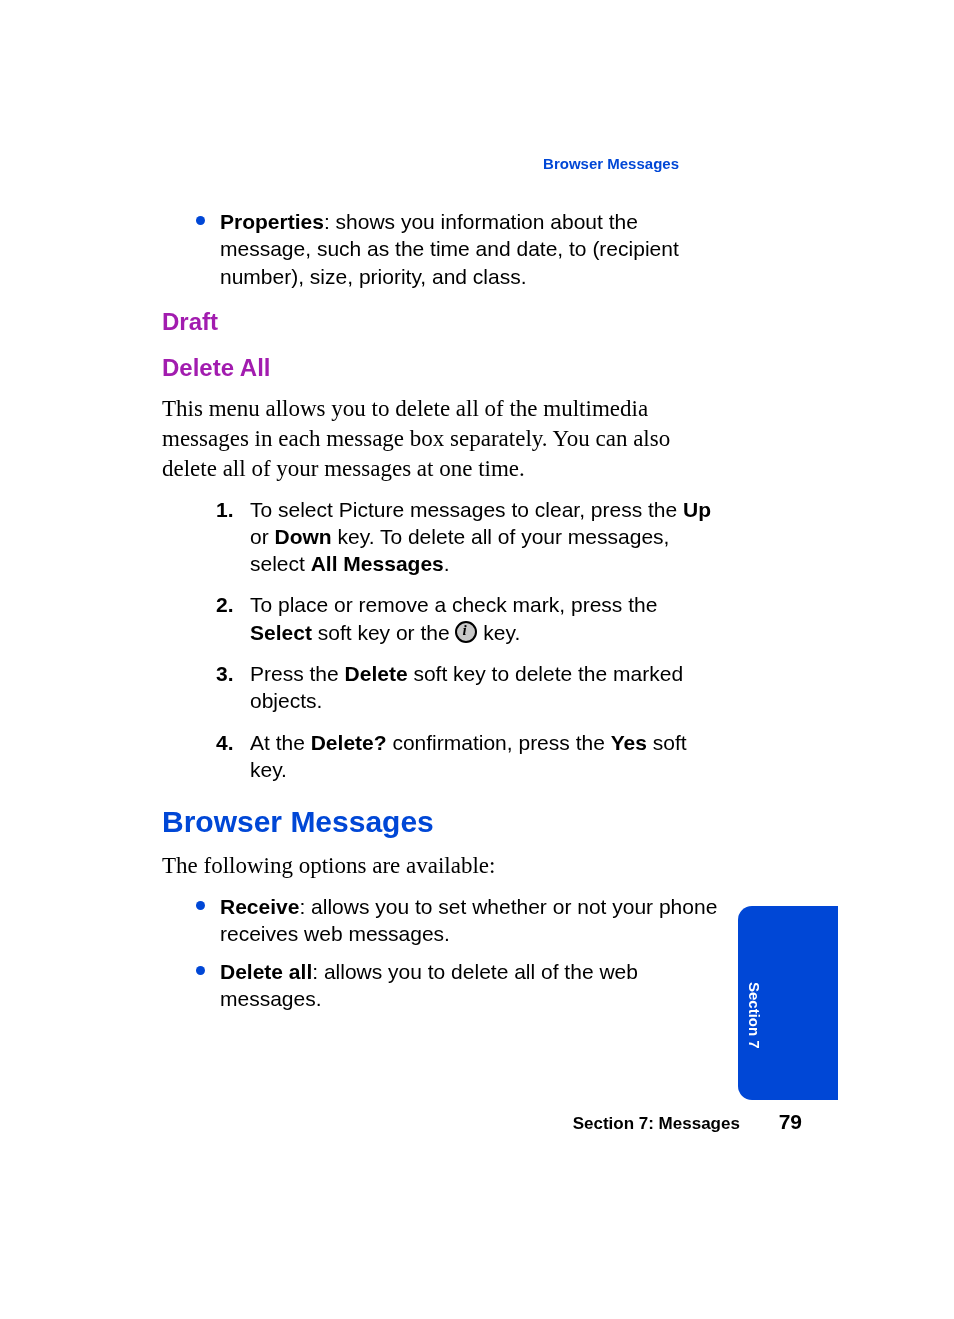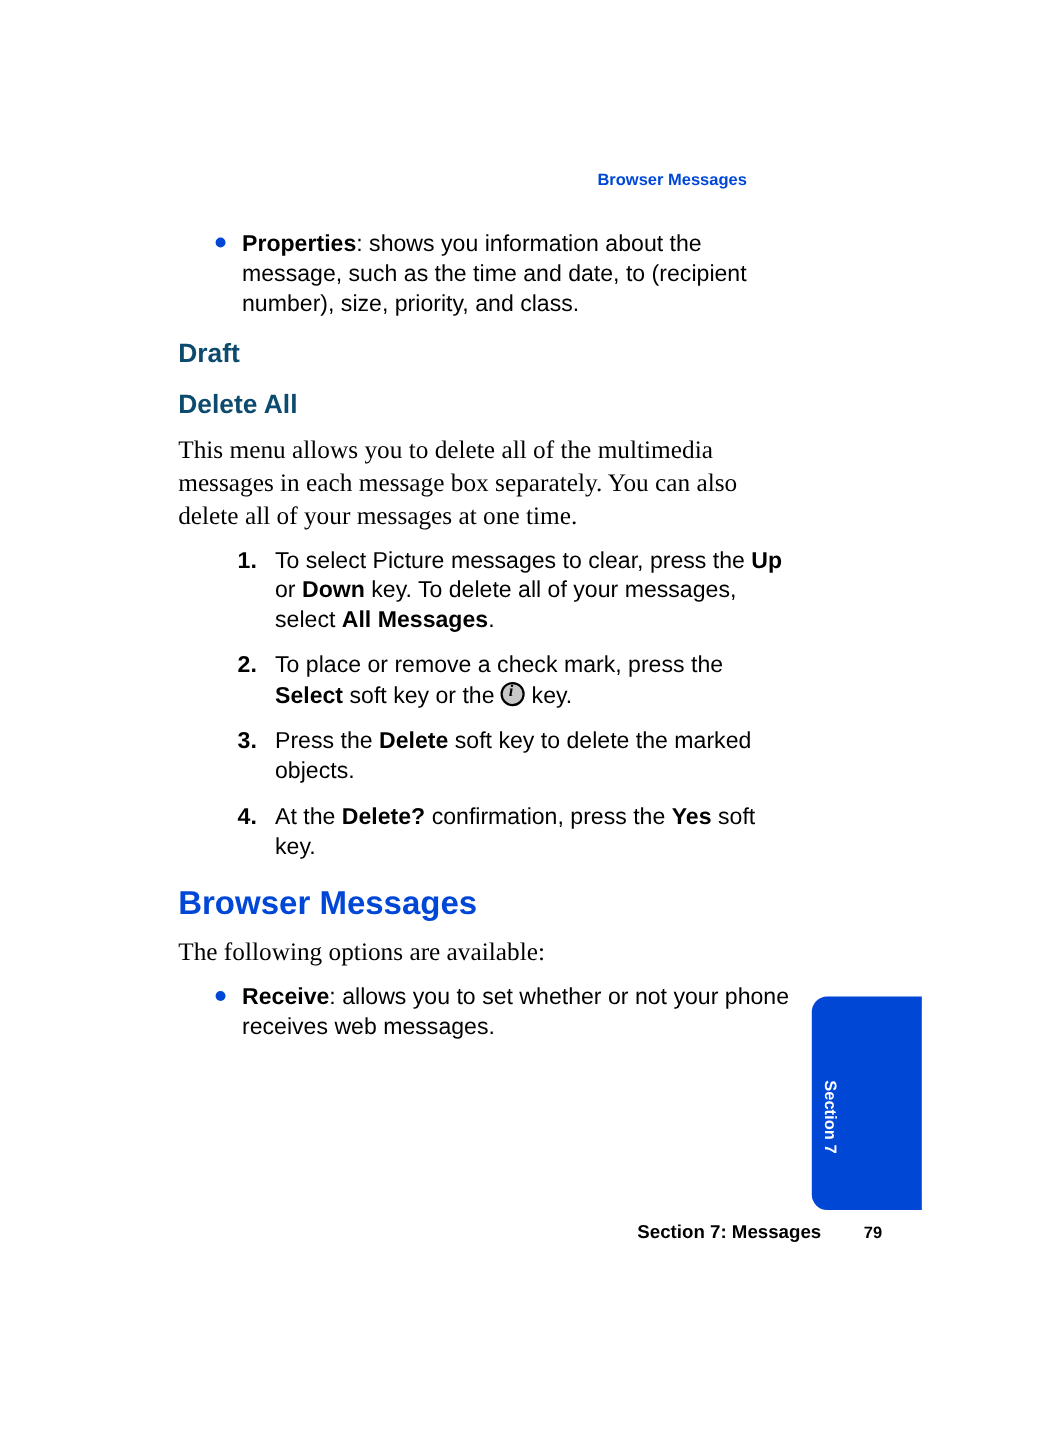--- a/index.html
+++ b/index.html
@@ -53,21 +53,21 @@
     height: 9px;
     border-radius: 50%;
     background: #0047d6;
   }
   .h-sub {
     font-family: Arial, Helvetica, sans-serif;
     font-weight: 700;
     font-size: 24px;
     margin-top: 18px;
     margin-bottom: 12px;
-    color: #0c4a6e;
+    color: #a21caf;
   }
   .body-serif {
     font-family: Georgia, "Times New Roman", serif;
     font-size: 23px;
     line-height: 1.3;
     margin-bottom: 12px;
   }
   .ol-list {
     margin: 0;
     padding: 0;
@@ -128,21 +128,21 @@
     left: 162px;
     width: 640px;
     text-align: right;
     font-family: Arial, Helvetica, sans-serif;
     font-weight: 700;
     font-size: 17px;
   }
   .footer .pn {
     display: inline-block;
     margin-left: 34px;
-    font-size: 15px;
+    font-size: 21px;
   }
   .side-tab {
     position: absolute;
     top: 906px;
     left: 738px;
     width: 100px;
     height: 194px;
     background: #0047d6;
     border-radius: 14px 0 0 14px;
   }
@@ -201,20 +201,24 @@
     </ol>
 
     <div class="h-section">Browser Messages</div>
     <div class="body-serif">The following options are available:</div>
 
     <ul class="bullet-list">
       <li class="bullet-item">
         <span class="bullet-dot"></span>
         <span class="bold">Receive</span><span>: allows you to set whether or not your phone receives web messages.</span>
       </li>
+      <li class="bullet-item">
+        <span class="bullet-dot"></span>
+        <span class="bold">Delete all</span><span>: allows you to delete all of the web messages.</span>
+      </li>
     </ul>
 
   </div>
 
   <div class="footer">
     <span>Section 7: Messages</span>
     <span class="pn">79</span>
   </div>
 
   <div class="side-tab"></div>

